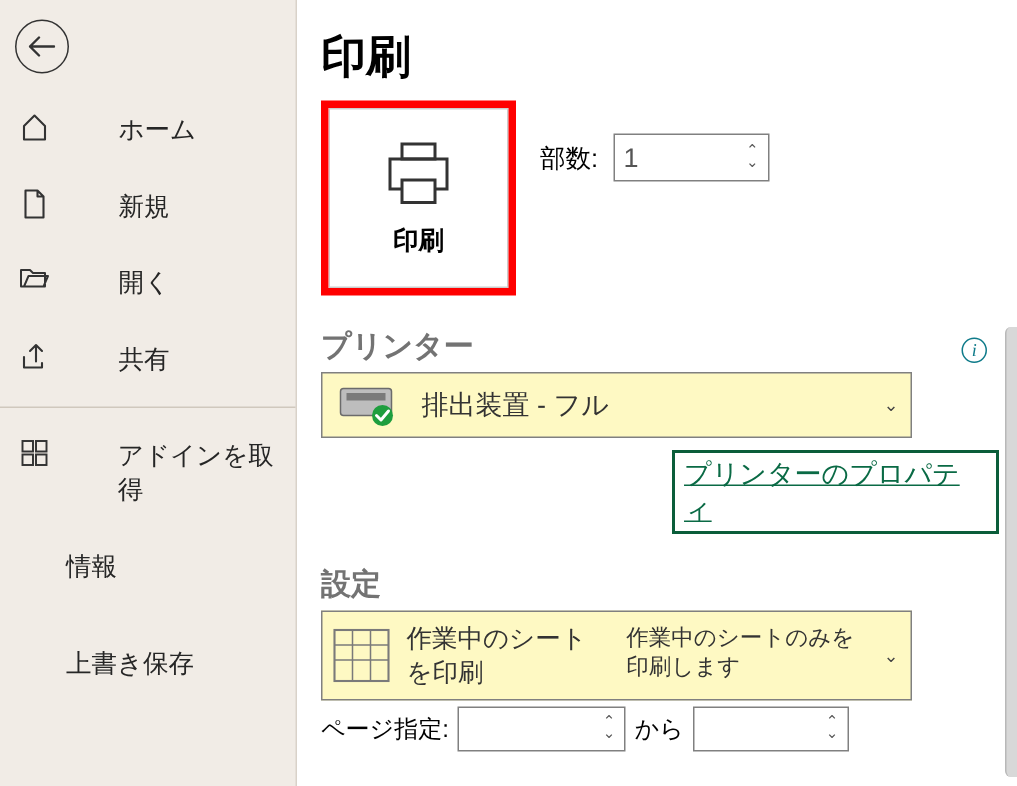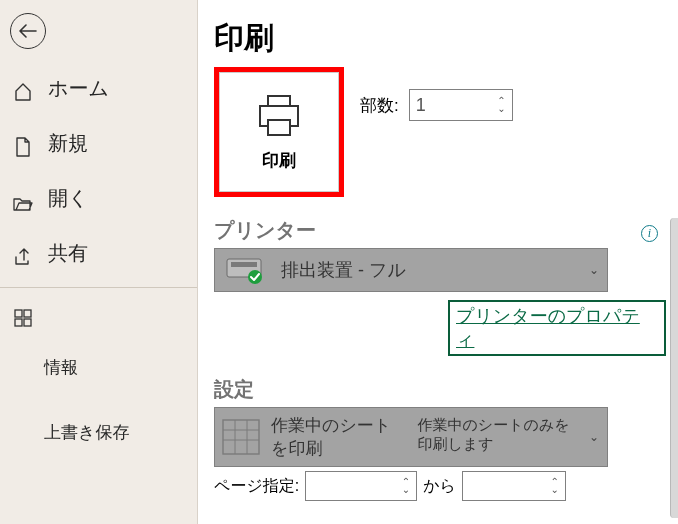--- a/index.html
+++ b/index.html
@@ -1,40 +1,40 @@
 <!DOCTYPE html>
 <html><head>
 <meta charset="utf-8">
 <style>
 * { box-sizing: border-box; margin: 0; padding: 0; font-family: "Yu Gothic", "Meiryo", sans-serif; }
 body { width: 678px; height: 524px; display: flex; background: #fff; overflow: hidden; }
 .sidebar { width: 198px; background: #f1ece6; border-right: 1px solid #d9d2c9; padding-top: 8px; display: flex; flex-direction: column; }
 .back-btn { width: 36px; height: 36px; border: 1.5px solid #333; border-radius: 50%; margin: 5px 0 12px 10px; display: flex; align-items: center; justify-content: center; cursor: pointer; }
-.side-item { display: flex; align-items: flex-end; padding: 14px 0 14px 12px; cursor: pointer; font-size: 20px; color: #262626; }
+.side-item { display: flex; align-items: flex-start; padding: 14px 0 14px 12px; cursor: pointer; font-size: 17px; color: #262626; gap: 31px; }
 .side-item .icon { width: 22px; display: flex; justify-content: center; margin-right: 14px; }
 .divider { height: 1px; background: #d0c8bd; margin: 6px 0; }
 .side-sub { padding: 14px 0 14px 44px; font-size: 17px; color: #262626; cursor: pointer; }
 .side-sub.last { padding-top: 28px; }
 
 .main { flex: 1; padding: 18px 12px 0 16px; position: relative; }
 h1.page-title { font-size: 30px; font-weight: bold; margin-bottom: 8px; }
 .top-row { display: flex; align-items: flex-start; }
 .print-btn { width: 130px; height: 130px; border: 5px solid #ff0000; background: #fff; display: flex; flex-direction: column; align-items: center; justify-content: center; cursor: pointer; box-shadow: inset 0 0 0 1px #ccc; }
 .print-btn .label { font-size: 17px; font-weight: bold; margin-top: 10px; }
 .copies { display: flex; align-items: center; margin-left: 16px; margin-top: 22px; font-size: 17px; }
 .copies .spinner { display:flex; align-items:center; margin-left: 10px; border: 1px solid #808080; height: 32px; width: 104px; padding: 0 6px; position: relative; background:#fff;}
 .copies .spinner span.val { font-size: 18px; color: #555; flex:1; }
 .copies .spinner .arrows { display:flex; flex-direction:column; justify-content:center; gap:2px;}
 .copies .spinner .arrows::before { content:"⌃"; font-size:10px; line-height:6px; color:#555;}
 .copies .spinner .arrows::after { content:"⌄"; font-size:10px; line-height:6px; color:#555;}
 
 .section-title { font-size: 20px; font-weight: bold; color: #737373; margin-top: 20px; }
 .info-icon { position:absolute; right:20px; top:225px; width:17px; height:17px; border:1.5px solid #0f7b8a; border-radius:50%; display:flex; align-items:center; justify-content:center; font-size:12px; color:#0f7b8a; font-style:italic; font-family:serif; cursor:pointer;}
 
-.dropdown { width: 394px; border: 1px solid #808080; background: #a3a3a3; display: flex; align-items: center; padding: 6px 28px 6px 8px; position: relative; cursor: pointer; margin-top: 4px; }
+.dropdown { width: 394px; border: 1px solid #808080; background: #fef9c3; display: flex; align-items: center; padding: 6px 28px 6px 8px; position: relative; cursor: pointer; margin-top: 4px; }
 .dropdown .chev { position:absolute; right:8px; top:50%; transform:translateY(-50%); font-size:12px; color:#444; }
 .printer-icon { width:44px; height:30px; position:relative; margin-right:14px; display:flex; align-items:center; justify-content:center;}
 .printer-name { font-size: 18px; color: #333; }
 .props-link { display:inline-block; margin-top:8px; margin-left:234px; border:2px solid #0a5d3a; padding:2px 6px; font-size:18px; color:#0a6a45; text-decoration:underline; cursor:pointer;}
 
 .settings-dd { height:60px; padding:4px 28px 4px 6px; }
 .sheet-icon { width:44px; height:42px; display:flex; align-items:center; justify-content:center; margin-right:10px;}
 .dd-text { display:flex; flex-direction:row; }
 .dd-text .l1 { font-size:17px; color:#333; }
 .dd-text .l2 { font-size:15px; color:#333; margin-top:2px;margin-left:25px; }
@@ -95,20 +95,21 @@
 
   <div class="side-item">
     <span class="icon">
         <svg width="20" height="20" viewBox="0 0 20 20">
           <rect x="2" y="2" width="7" height="7" stroke="#333" stroke-width="1.3" fill="none"></rect>
           <rect x="11" y="2" width="7" height="7" stroke="#333" stroke-width="1.3" fill="none"></rect>
           <rect x="2" y="11" width="7" height="7" stroke="#333" stroke-width="1.3" fill="none"></rect>
           <rect x="11" y="11" width="7" height="7" stroke="#333" stroke-width="1.3" fill="none"></rect>
         </svg>
       </span>
+    <span>アドインを取得</span>
   </div>
 
   <div class="side-sub">情報</div>
   <div class="side-sub last">上書き保存</div>
 </div>
 
 <div class="main">
   <h1 class="page-title">印刷</h1>
 
   <div class="top-row">

